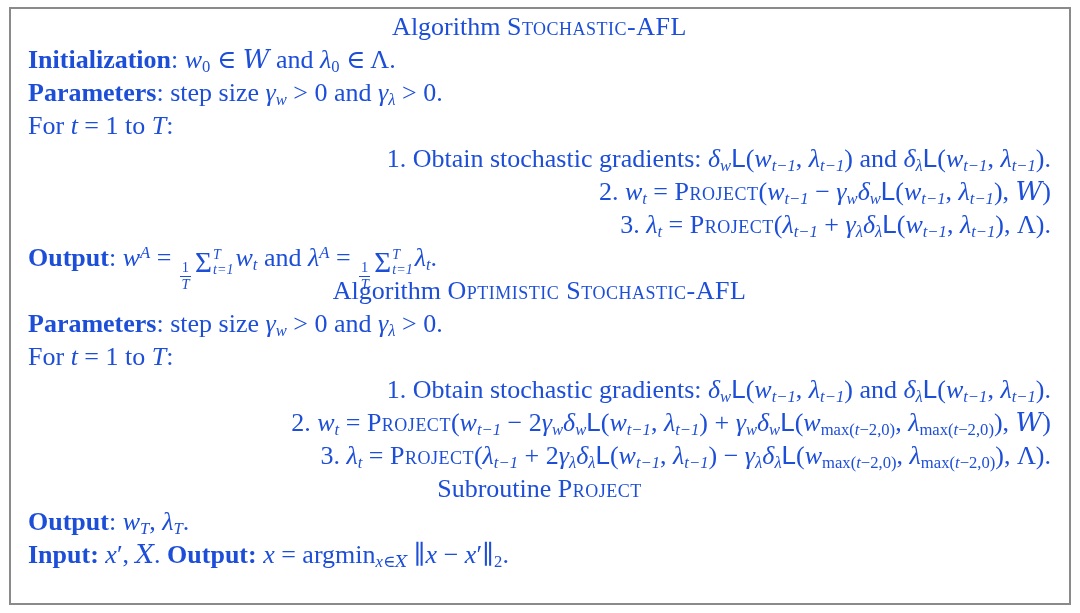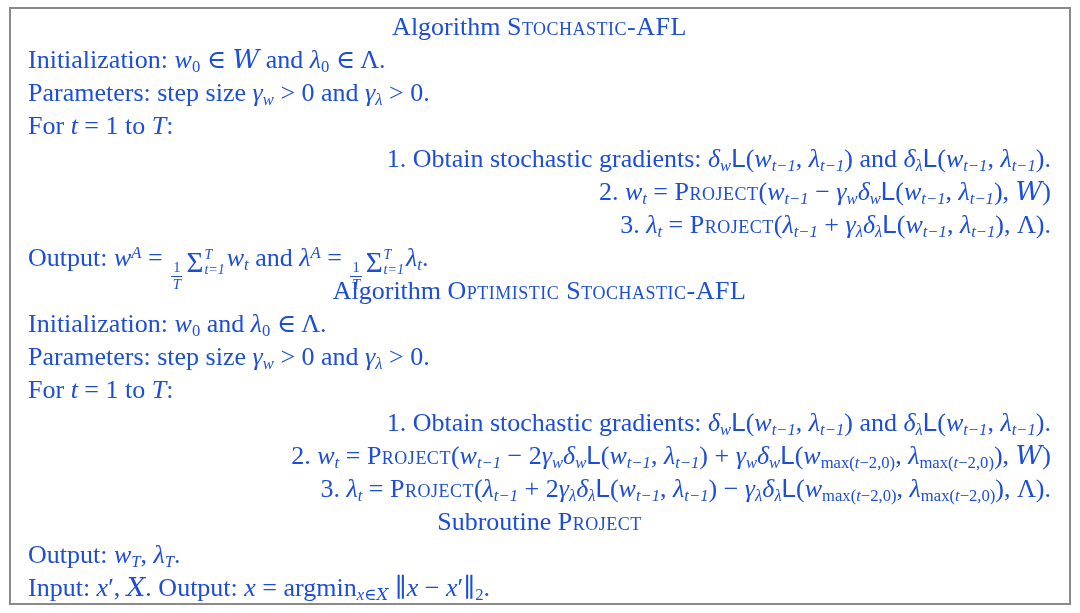--- a/index.html
+++ b/index.html
@@ -24,21 +24,21 @@
   }
   .line{
     height:33px;
     line-height:33px;
     white-space:nowrap;
   }
   .line.center{text-align:center;}
   .line.item{padding-left:33px;text-align:right;}
   
   .mr{font-style:normal;}
-  .mb{font-weight:normal;}
+  .mb{font-weight:bold;}
   .mi{font-style:italic;}
   .msc{font-variant:small-caps;letter-spacing:.5px;}
   .msf{font-family:"Liberation Sans","DejaVu Sans",sans-serif;}
   .mcal{font-style:italic;font-family:"DejaVu Serif","Liberation Serif",serif;}
   .msub{font-size:64%;vertical-align:-0.25em;line-height:1;}
   .msup{font-size:64%;vertical-align:0.5em;line-height:1;}
   .mfrac{
     display:inline-flex;flex-direction:column;align-items:center;
     font-size:56%;line-height:1.08;vertical-align:-0.42em;margin:0 2px;
   }
@@ -77,21 +77,20 @@
             <span class="fnum">1</span>
             <span class="fden mi">T</span>
           </span><span class="msum">
             <span class="sigma">Σ</span>
             <span class="slims">
               <span class="mi">T</span>
               <span class="mi">t=1</span>
             </span>
           </span><span class="mi">λ</span><span class="msub mi">t</span><span class="mr">.</span></div>
         <div class="line center"><span class="mr">Algorithm </span><span class="msc">Optimistic Stochastic-AFL</span></div>
-        <div class="line"><span class="mb">Initialization</span><span class="mr">: </span><span class="mi">w</span><span class="msub"><span class="mr">0</span></span><span class="mr"> and </span><span class="mi">λ</span><span class="msub"><span class="mr">0</span></span><span class="mr"> ∈ Λ.</span></div>
         <div class="line"><span class="mb">Parameters</span><span class="mr">: step size </span><span class="mi">γ</span><span class="msub mi">w</span><span class="mr"> &gt; 0 and </span><span class="mi">γ</span><span class="msub mi">λ</span><span class="mr"> &gt; 0.</span></div>
         <div class="line"><span class="mr">For </span><span class="mi">t</span><span class="mr"> = 1 to </span><span class="mi">T</span><span class="mr">:</span></div>
         <div class="line item"><span class="mr">1.&nbsp;Obtain stochastic gradients: </span><span class="mi">δ</span><span class="msub mi">w</span><span class="msf">L</span><span class="mr">(</span><span class="mi">w</span><span class="msub mi">t−1</span><span class="mr">, </span><span class="mi">λ</span><span class="msub mi">t−1</span><span class="mr">) and </span><span class="mi">δ</span><span class="msub mi">λ</span><span class="msf">L</span><span class="mr">(</span><span class="mi">w</span><span class="msub mi">t−1</span><span class="mr">, </span><span class="mi">λ</span><span class="msub mi">t−1</span><span class="mr">).</span></div>
         <div class="line item"><span class="mr">2.&nbsp;</span><span class="mi">w</span><span class="msub mi">t</span><span class="mr"> = </span><span class="msc">Project</span><span class="mr">(</span><span class="mi">w</span><span class="msub mi">t−1</span><span class="mr"> − 2</span><span class="mi">γ</span><span class="msub mi">w</span><span class="mi">δ</span><span class="msub mi">w</span><span class="msf">L</span><span class="mr">(</span><span class="mi">w</span><span class="msub mi">t−1</span><span class="mr">, </span><span class="mi">λ</span><span class="msub mi">t−1</span><span class="mr">) + </span><span class="mi">γ</span><span class="msub mi">w</span><span class="mi">δ</span><span class="msub mi">w</span><span class="msf">L</span><span class="mr">(</span><span class="mi">w</span><span class="msub"><span class="mr">max(</span><span class="mi">t</span><span class="mr">−2,0)</span></span><span class="mr">, </span><span class="mi">λ</span><span class="msub"><span class="mr">max(</span><span class="mi">t</span><span class="mr">−2,0)</span></span><span class="mr">), </span><span class="mcal">W</span><span class="mr">)</span></div>
         <div class="line item"><span class="mr">3.&nbsp;</span><span class="mi">λ</span><span class="msub mi">t</span><span class="mr"> = </span><span class="msc">Project</span><span class="mr">(</span><span class="mi">λ</span><span class="msub mi">t−1</span><span class="mr"> + 2</span><span class="mi">γ</span><span class="msub mi">λ</span><span class="mi">δ</span><span class="msub mi">λ</span><span class="msf">L</span><span class="mr">(</span><span class="mi">w</span><span class="msub mi">t−1</span><span class="mr">, </span><span class="mi">λ</span><span class="msub mi">t−1</span><span class="mr">) − </span><span class="mi">γ</span><span class="msub mi">λ</span><span class="mi">δ</span><span class="msub mi">λ</span><span class="msf">L</span><span class="mr">(</span><span class="mi">w</span><span class="msub"><span class="mr">max(</span><span class="mi">t</span><span class="mr">−2,0)</span></span><span class="mr">, </span><span class="mi">λ</span><span class="msub"><span class="mr">max(</span><span class="mi">t</span><span class="mr">−2,0)</span></span><span class="mr">), Λ).</span></div>
         <div class="line center"><span class="mr">Subroutine </span><span class="msc">Project</span></div>
         <div class="line"><span class="mb">Output</span><span class="mr">: </span><span class="mi">w</span><span class="msub mi">T</span><span class="mr">, </span><span class="mi">λ</span><span class="msub mi">T</span><span class="mr">.</span></div>
         <div class="line"><span class="mb">Input:</span><span class="mr"> </span><span class="mi">x</span><span class="mr">′, </span><span class="mcal">X</span><span class="mr">. </span><span class="mb">Output:</span><span class="mr"> </span><span class="mi">x</span><span class="mr"> = argmin</span><span class="msub"><span class="mi">x</span><span class="mr">∈</span><span class="mcal">X</span></span><span class="mr"> ∥</span><span class="mi">x</span><span class="mr"> − </span><span class="mi">x</span><span class="mr">′∥</span><span class="msub"><span class="mr">2</span></span><span class="mr">.</span></div>
       </div>
   </div>

